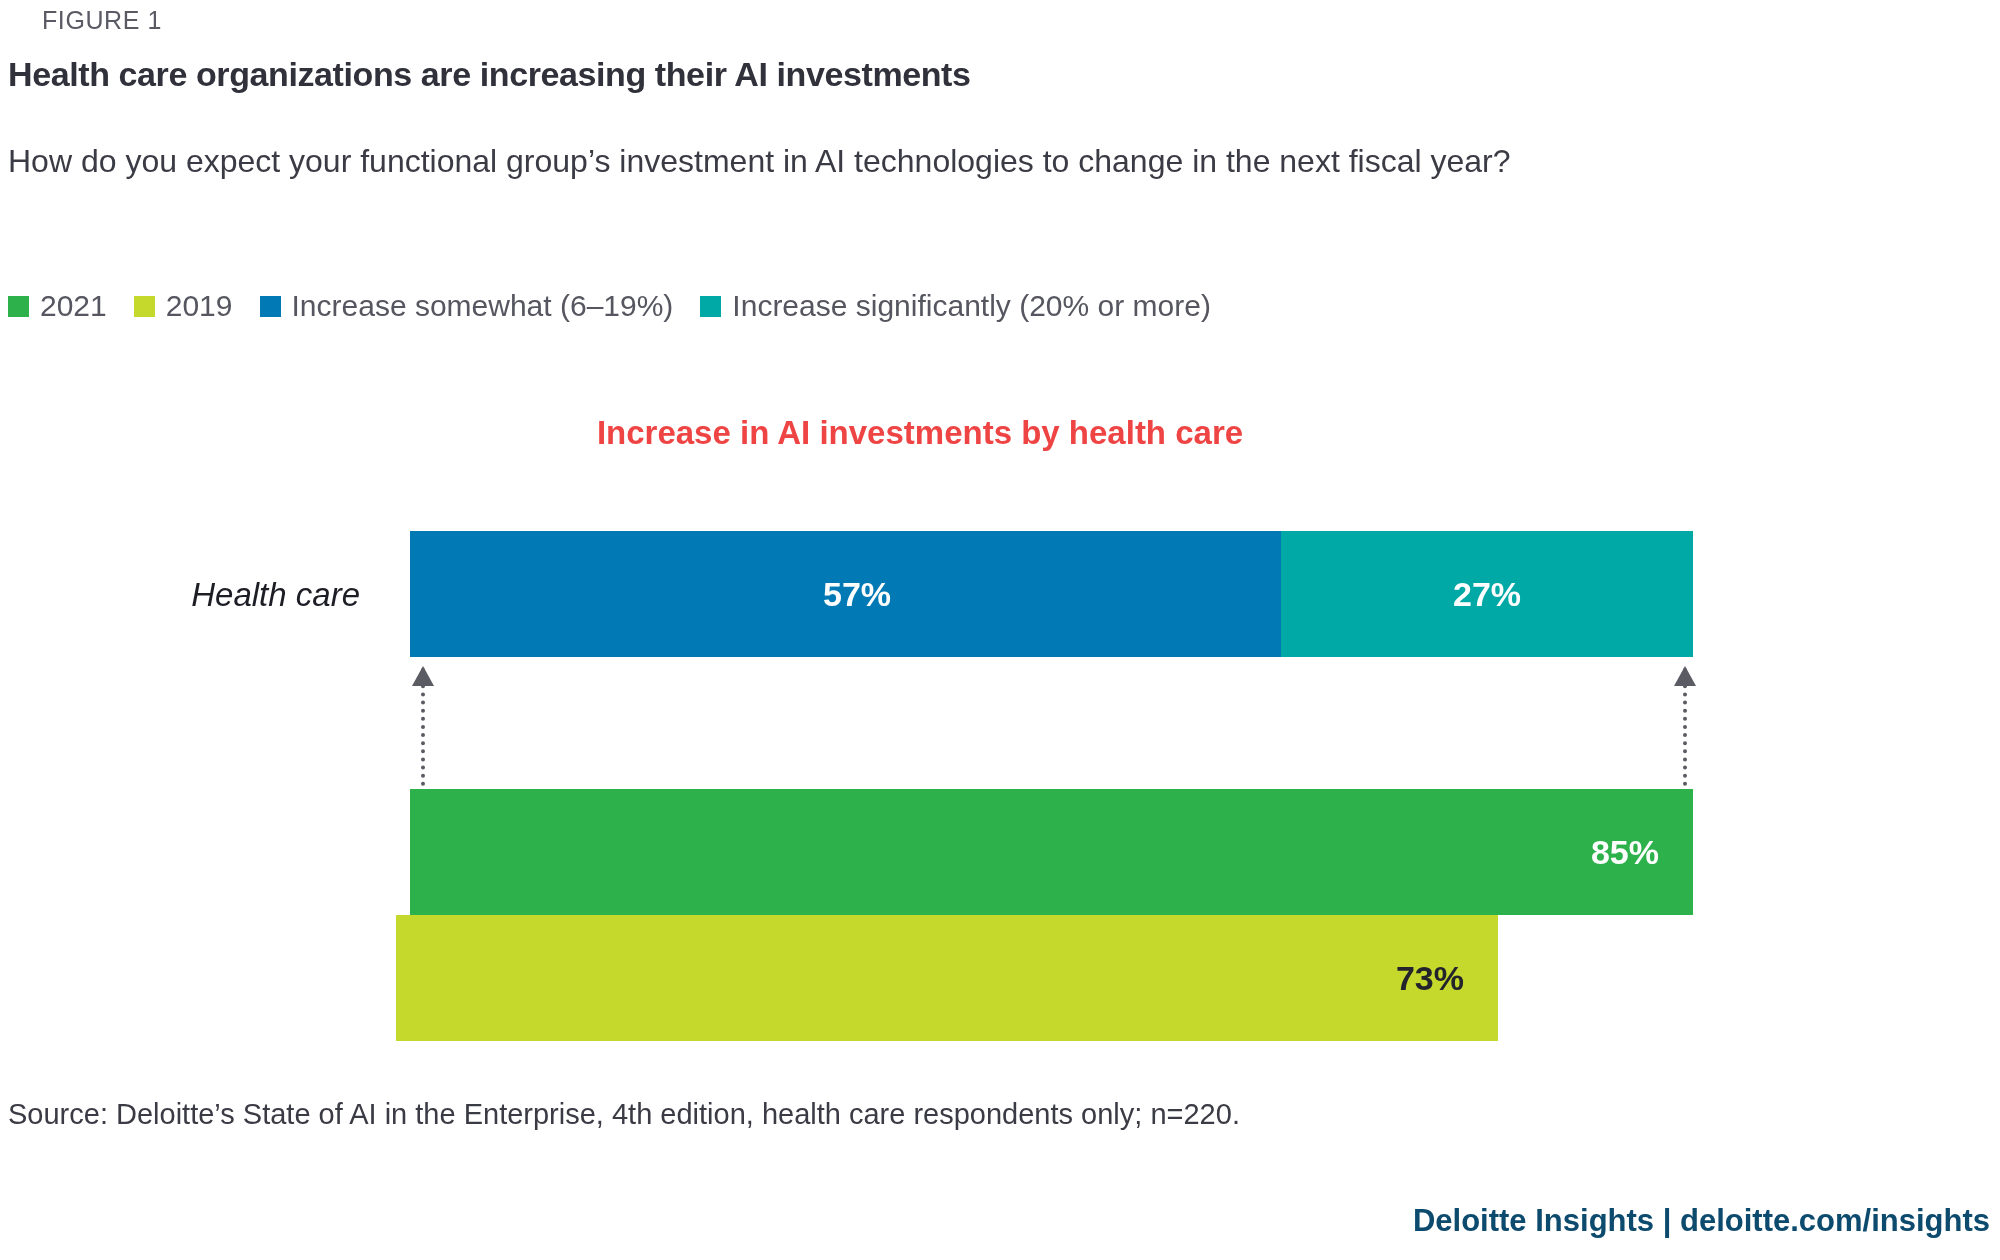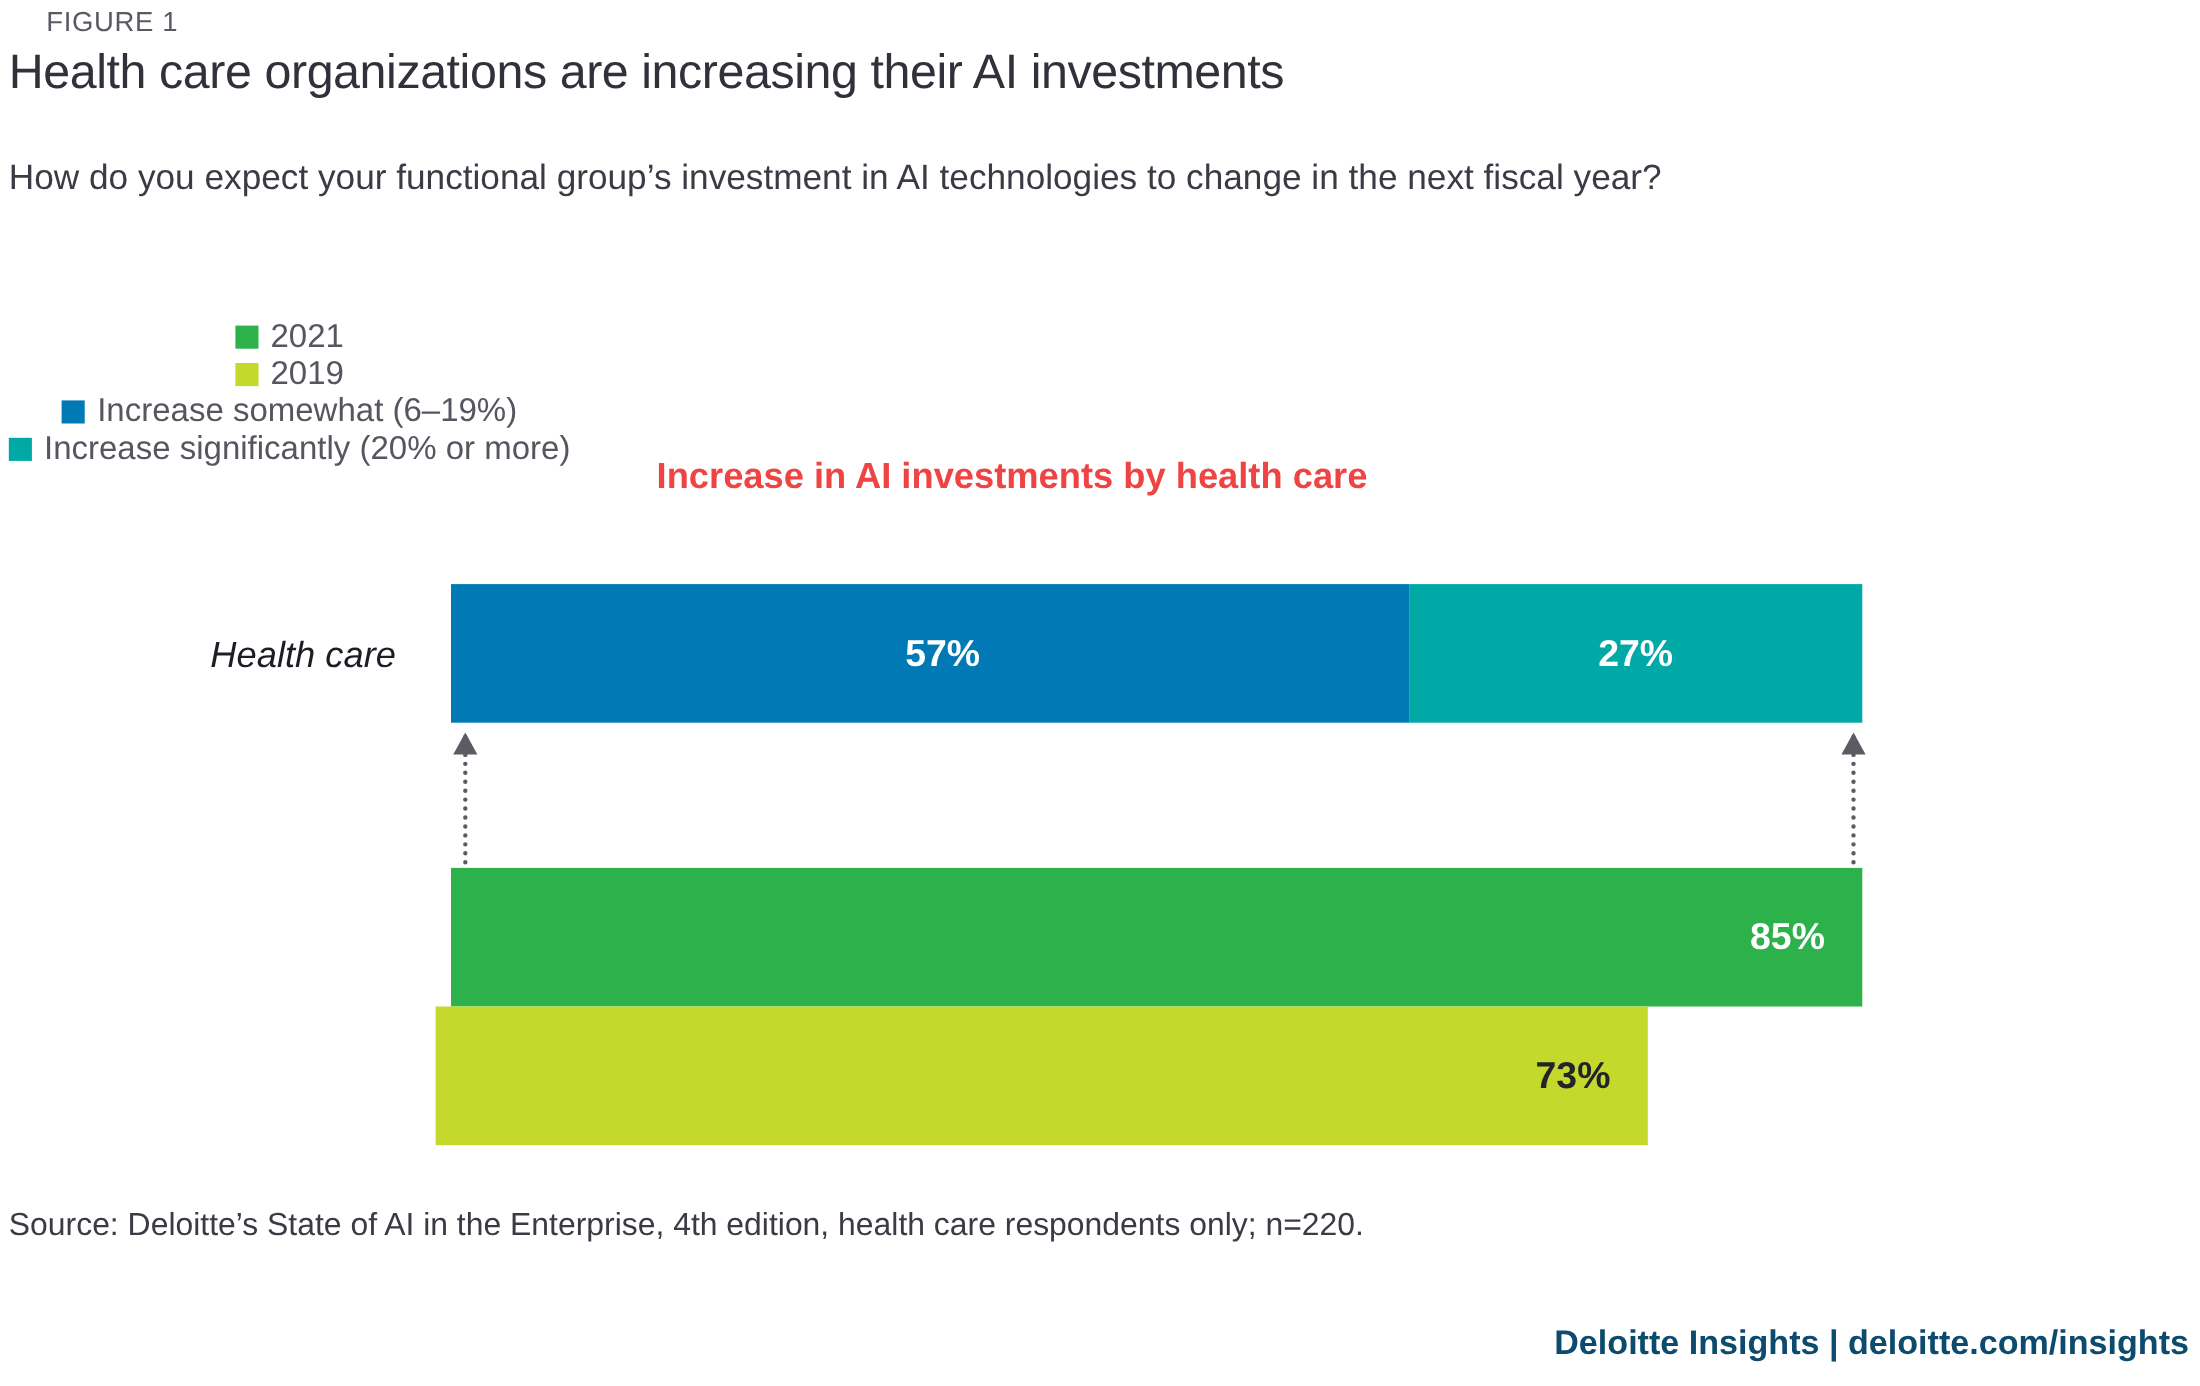--- a/index.html
+++ b/index.html
@@ -16,37 +16,36 @@
     overflow: hidden;
   }
 
   
   .fig-label {
     position: absolute; left: 8px; top: 6px;
     font-size: 25px; letter-spacing: 0.6px;
     color: #5a5a64; font-weight: 400; margin-left: 34px;
   }
   .fig-title {
-    position: absolute; left: 8px; top: 41px;
-    font-size: 44px; font-weight: 400;
+    position: absolute; left: 8px; top: 55px;
+    font-size: 34px; font-weight: 700;
     color: #30313a; letter-spacing: -0.4px;
   }
   .fig-subtitle {
     position: absolute; left: 8px; top: 140px;
     width: 1520px;
     font-size: 32px; font-weight: 400; line-height: 1.32;
     color: #3a3b44;
   }
 
   
   .legend {
     position: absolute; left: 8px; top: 289px;
     display: flex; align-items: center; gap: 0;
     white-space: nowrap;
-    flex-direction: column;
   }
   .legend-item { display: flex; align-items: center; margin-right: 27px; }
   .legend-swatch {
     width: 21px; height: 21px; display: inline-block; margin-right: 11px;
   }
   .legend-text {
     font-size: 30px; color: #55565f; font-weight: 400;
   }
 
   

